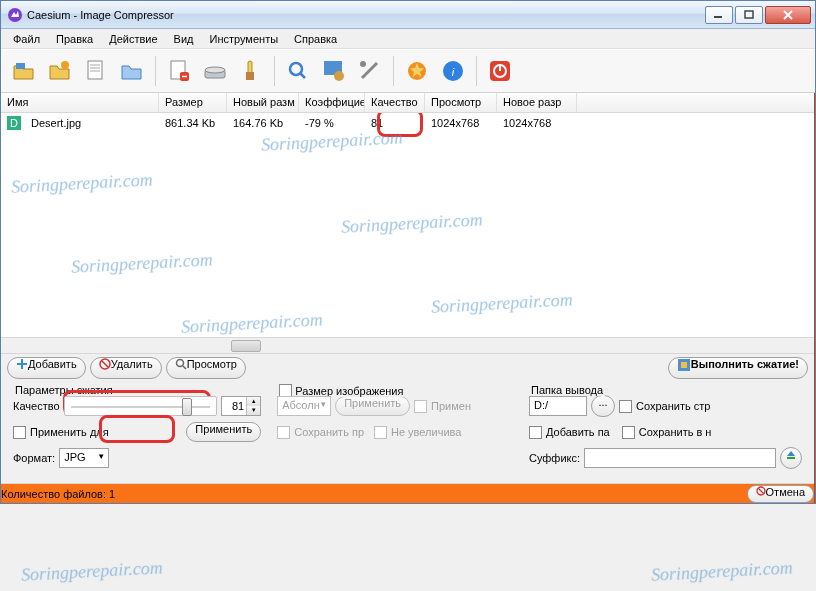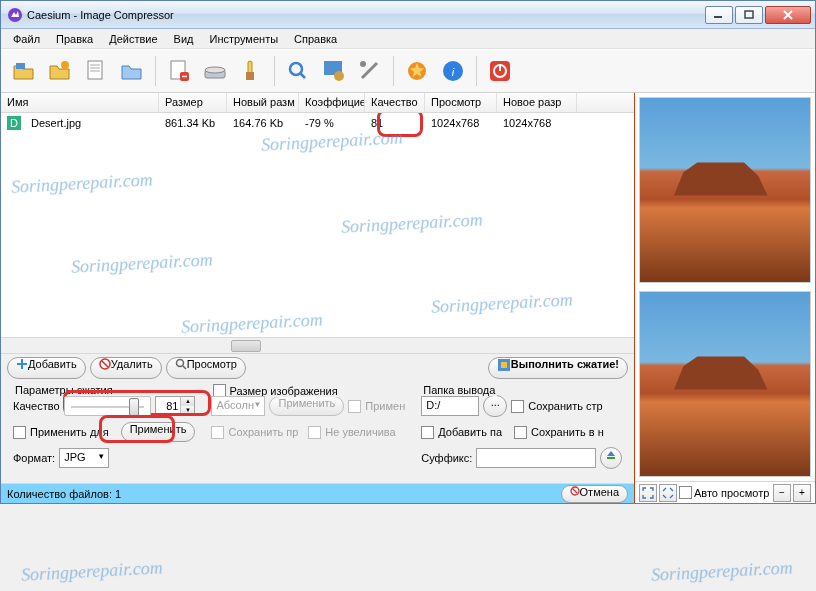--- a/index.html
+++ b/index.html
@@ -42,21 +42,21 @@
 .slider .thumb{position:absolute;top:1px;width:10px;height:18px;background:linear-gradient(#f8f8f8,#d8d8d8);border:1px solid #888;border-radius:2px}
 .spin{width:40px;height:20px;border:1px solid #a0a0a0;background:#fff;display:flex;align-items:center}
 .spin input{width:24px;border:none;text-align:right;padding-right:2px;font-size:11px}
 .spin .arrows{width:14px;height:18px;border-left:1px solid #c0c0c0;display:flex;flex-direction:column}
 .spin .arrows div{flex:1;font-size:6px;text-align:center;line-height:8px;background:linear-gradient(#f8f8f8,#e0e0e0)}
 .chk{width:13px;height:13px;border:1px solid #888;background:#fff}
 .sel{height:20px;border:1px solid #a0a0a0;background:#fff;padding:2px 14px 2px 4px;position:relative}
 .sel::after{content:"▼";position:absolute;right:3px;top:3px;font-size:8px}
 .txt{height:20px;border:1px solid #a0a0a0;background:#fff;padding:2px 4px;flex:1}
 .disabled{color:#a0a0a0;border-color:#c0c0c0!important}
-.statusrow{height:20px;background:#7dd3fc;display:flex;align-items:center;padding:0 6px;border-top:1px solid #d8d8d8}
+.statusrow{height:20px;background:#f97316;display:flex;align-items:center;padding:0 0;border-top:1px solid #d8d8d8}
 .progress{height:16px;margin:2px 6px;background:#fff;border:1px solid #b0b0b0;position:relative}
 .progress .fill{position:absolute;left:0;top:0;bottom:0;width:100%;background:linear-gradient(#7de060,#40c020)}
 .progress .pct{position:absolute;right:4px;top:1px;font-size:10px}
 .preview{flex:1;margin:4px;background:linear-gradient(to bottom,#5a9fd8 0%,#7ab8e0 38%,#c86840 40%,#b05028 55%,#d87840 60%,#7a3818 100%);border:1px solid #d0d0d0;position:relative}
 .mesa{position:absolute;left:20%;top:35%;width:55%;height:18%;background:#8a4020;clip-path:polygon(0 100%,10% 30%,25% 0,75% 0,90% 40%,100% 100%)}
 .rightbot{height:22px;display:flex;align-items:center;padding:0 4px;gap:2px;border-top:1px solid #d8d8d8}
 .sqbtn{width:18px;height:18px;border:1px solid #a0a0a0;background:linear-gradient(#fdfdfd,#e8e8e8);display:flex;align-items:center;justify-content:center;font-size:10px}
 .wm{position:absolute;color:rgba(100,160,210,.32);font-style:italic;font-family:'Comic Sans MS',cursive;font-size:18px;pointer-events:none;transform:rotate(-3deg);text-shadow:0 0 1px rgba(100,160,210,.4)}
 </style>
 </head>
@@ -336,40 +336,16 @@
     <div class="btn" style="height:18px">
             <svg width="10" height="10">
               <circle cx="5" cy="5" r="4" fill="none" stroke="#d03030" stroke-width="1.3"></circle>
               <path d="M2.5 2.5l5 5" stroke="#d03030" stroke-width="1.3"></path>
             </svg>
             <span>Отмена</span>
           </div>
    </div>
   </div>
 
-  <div class="right">
-   <div class="preview">
-          <div class="mesa"></div>
-        </div>
-   <div class="preview">
-          <div class="mesa"></div>
-        </div>
-   <div class="rightbot">
-    <div class="sqbtn">
-            <svg width="12" height="12">
-              <path d="M1 4V1h3M8 1h3v3M11 8v3H8M4 11H1V8" fill="none" stroke="#4070c0" stroke-width="1.3"></path>
-            </svg>
-          </div>
-    <div class="sqbtn">
-            <svg width="12" height="12">
-              <path d="M4 1L1 4M8 1l3 3M11 8l-3 3M4 11L1 8" fill="none" stroke="#4070c0" stroke-width="1.3"></path>
-            </svg>
-          </div>
-    <div class="chk"></div>
-    <span style="flex:1">Авто просмотр</span>
-    <div class="sqbtn">−</div>
-    <div class="sqbtn">+</div>
-   </div>
-  </div>
  </div>
  <div class="wm" style="left:20px;top:560px">Soringperepair.com</div>
  <div class="wm" style="left:650px;top:560px">Soringperepair.com</div>
 </div>
 
 </body></html>

